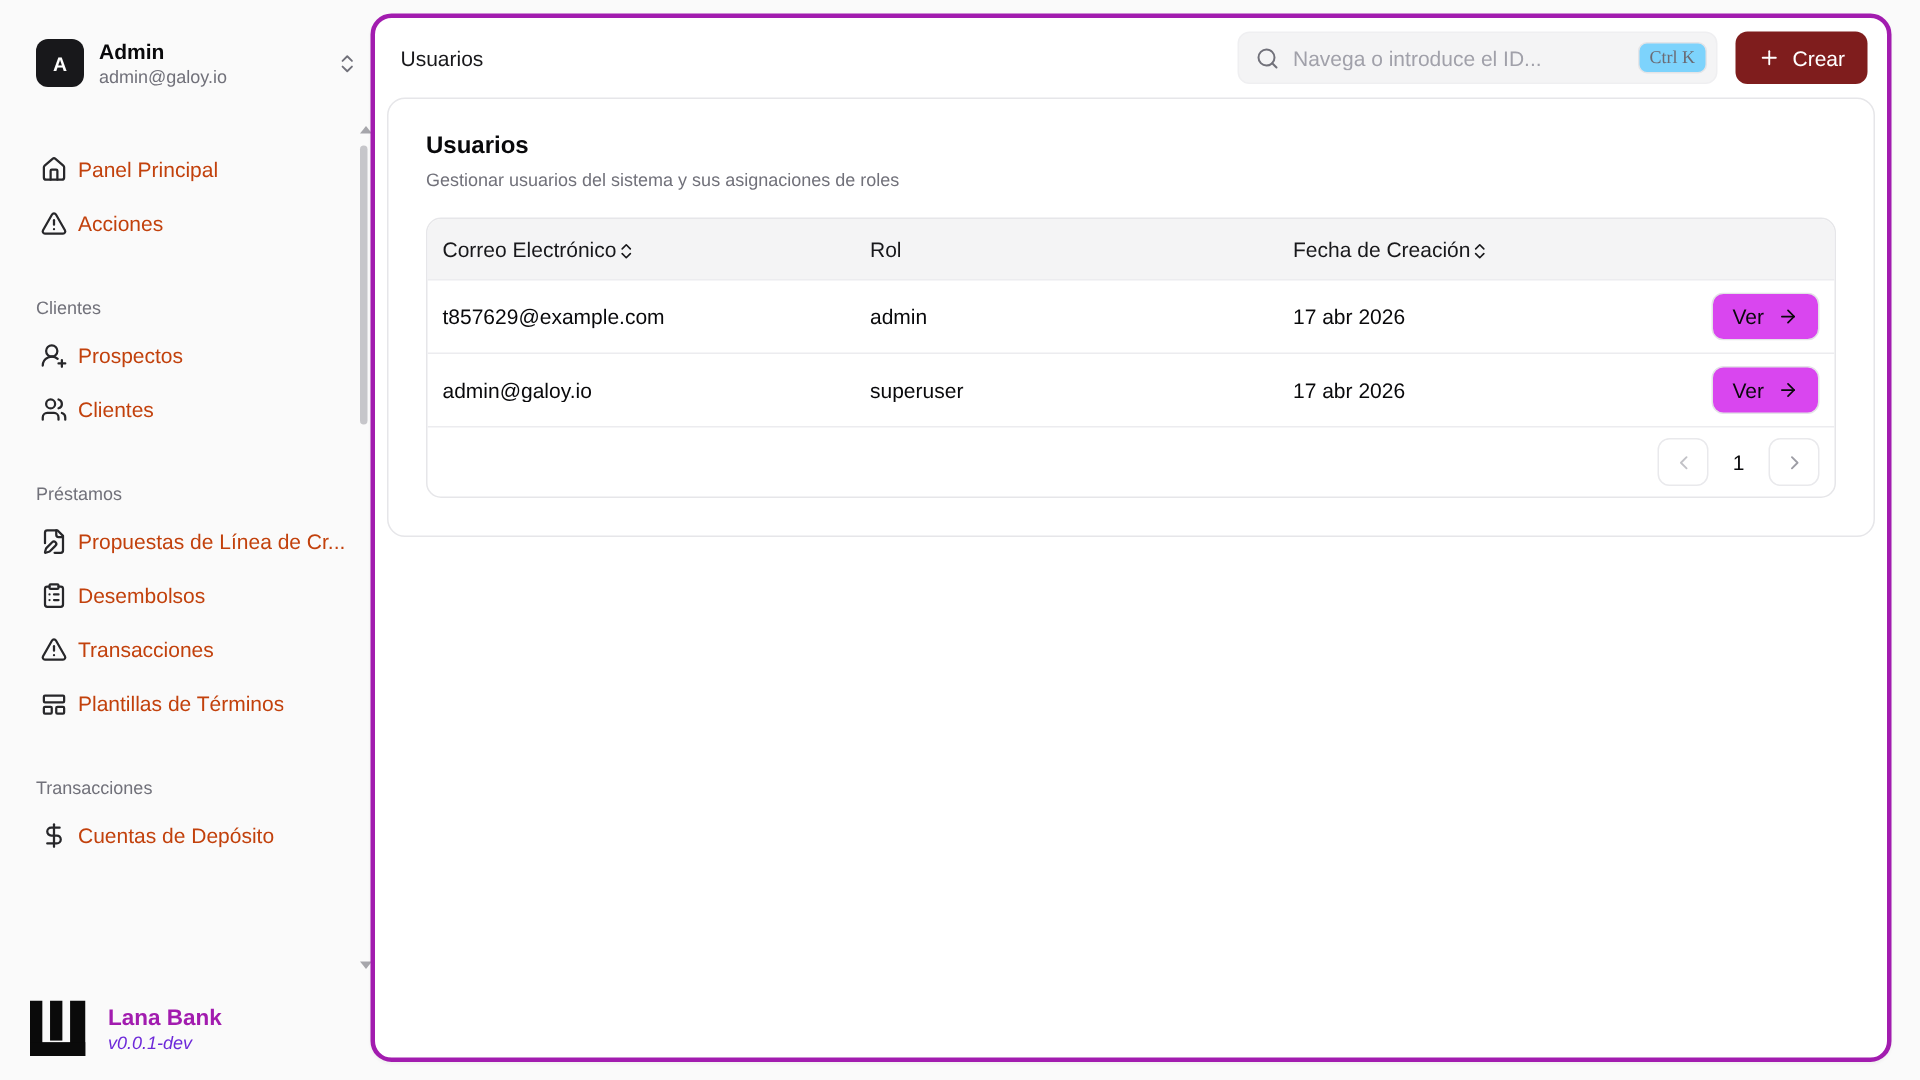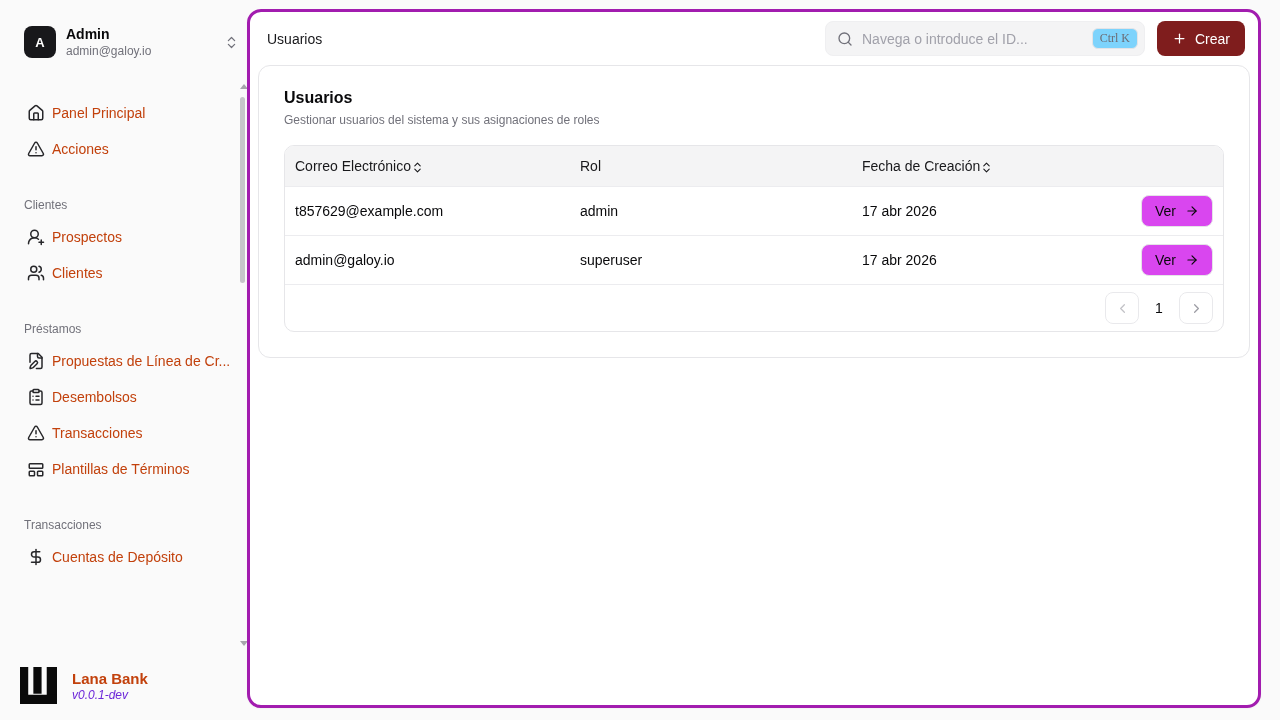--- a/index.html
+++ b/index.html
@@ -35,21 +35,21 @@
 
   
   .sb-track { position:absolute; right:11px; top:84px; height:562px; width:6px; }
   .sb-arrow-up, .sb-arrow-down { position:absolute; left:0; width:0; height:0;
       border-left:4px solid transparent; border-right:4px solid transparent; }
   .sb-arrow-up { top:0; border-bottom:5px solid #a6a6ab; }
   .sb-arrow-down { bottom:0; border-top:5px solid #a6a6ab; }
   .sb-thumb { position:absolute; top:13px; left:0; width:5px; height:186px; background:#c6c6ca; border-radius:3px; }
 
   .side-footer { position:absolute; left:20px; bottom:16px; display:flex; align-items:center; gap:15px; }
-  .brand-name { font-size:15px; font-weight:bold; color:#c2410c; line-height:1.2; }
+  .brand-name { font-size:15px; font-weight:bold; color:#a21caf; line-height:1.2; }
   .brand-version { font-size:12px; color:#6d28d9;font-style:italic; }
 
   
   .panel { position:absolute; left:247px; top:9px; width:1014px; height:699px;
            background:#fff; border:3px solid #a21caf; border-radius:14px;
            box-shadow:0 1px 2px rgba(0,0,0,.04); }
   .panel-header { height:53px; display:flex; align-items:center; padding:0 13px 0 17px; }
   .breadcrumb { font-size:14px; color:#18181b; }
   .header-right { margin-left:auto; display:flex; align-items:center; gap:12px; }
 

